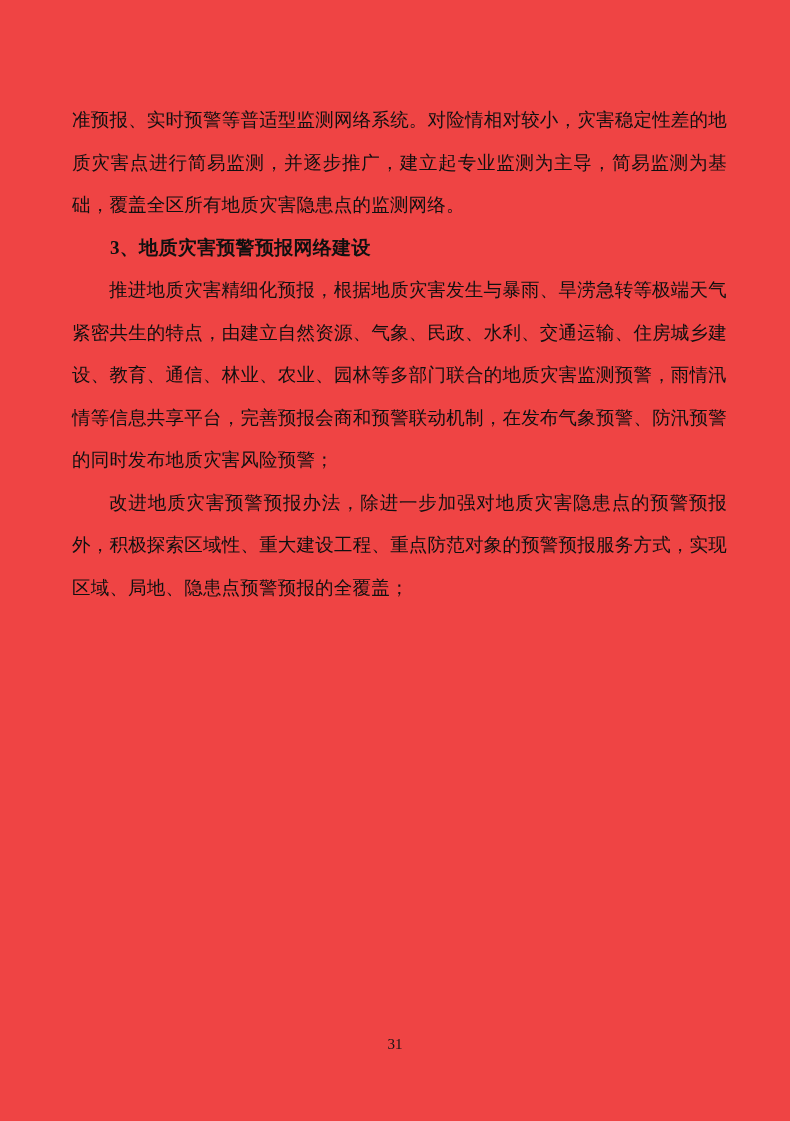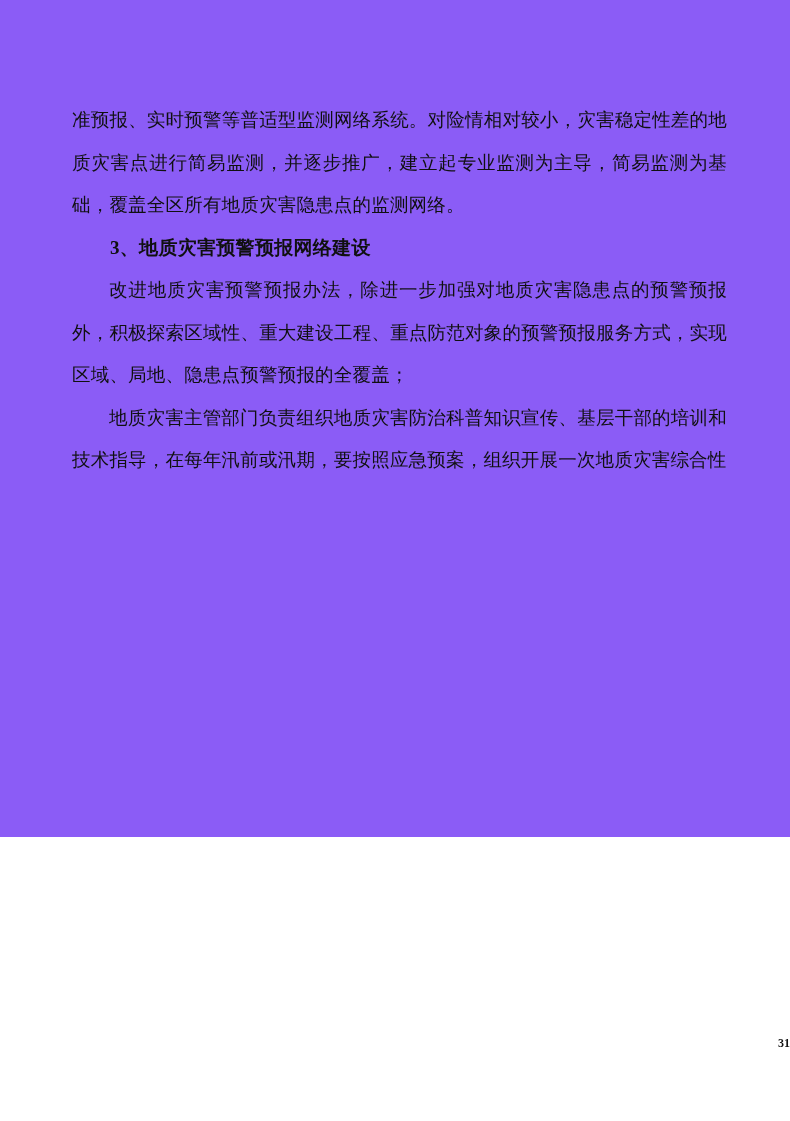--- a/index.html
+++ b/index.html
@@ -13,24 +13,24 @@
     position: relative;
     overflow: hidden;
     font-family: "Liberation Serif", "DejaVu Serif", serif;
     color: #101010;
   }
   .page {
     position: absolute;
     top: 0;
     left: 0;
     width: 790px;
-    height: 837px;
+    height: 1121px;
     box-sizing: border-box;
     padding: 99px 63px 0 72px;
-    background: #8b5cf6;
+    background: #ef4444;
   }
   .para {
     margin: 0;
     font-size: 18.5px;
     line-height: 42.5px;
     text-align: justify;
     text-justify: inter-character;
     text-indent: 2em;
     letter-spacing: 0.2px;
     word-break: break-all;
@@ -44,28 +44,27 @@
     line-height: 42.5px;
     font-weight: bold;
     text-indent: 2em;
     letter-spacing: 0.3px;
   }
   .page-number {
     position: absolute;
     left: 0;
     right: 0;
     top: 1036px;
-    text-align: right;
-    font-size: 12px;
+    text-align: center;
+    font-size: 15px;
     color: #141414;
-    font-weight: bold;
   }
 </style>
 </head>
 <body>
 
 <div class="page">
   <p class="para no-indent">准预报、实时预警等普适型监测网络系统。对险情相对较小，灾害稳定性差的地质灾害点进行简易监测，并逐步推广，建立起专业监测为主导，简易监测为基础，覆盖全区所有地质灾害隐患点的监测网络。</p>
   <h2 class="heading">3、地质灾害预警预报网络建设</h2>
+  <p class="para">推进地质灾害精细化预报，根据地质灾害发生与暴雨、旱涝急转等极端天气紧密共生的特点，由建立自然资源、气象、民政、水利、交通运输、住房城乡建设、教育、通信、林业、农业、园林等多部门联合的地质灾害监测预警，雨情汛情等信息共享平台，完善预报会商和预警联动机制，在发布气象预警、防汛预警的同时发布地质灾害风险预警；</p>
   <p class="para">改进地质灾害预警预报办法，除进一步加强对地质灾害隐患点的预警预报外，积极探索区域性、重大建设工程、重点防范对象的预警预报服务方式，实现区域、局地、隐患点预警预报的全覆盖；</p>
-  <p class="para">地质灾害主管部门负责组织地质灾害防治科普知识宣传、基层干部的培训和技术指导，在每年汛前或汛期，要按照应急预案，组织开展一次地质灾害综合性</p>
   <div class="page-number">31</div>
 </div>
 
 </body></html>

